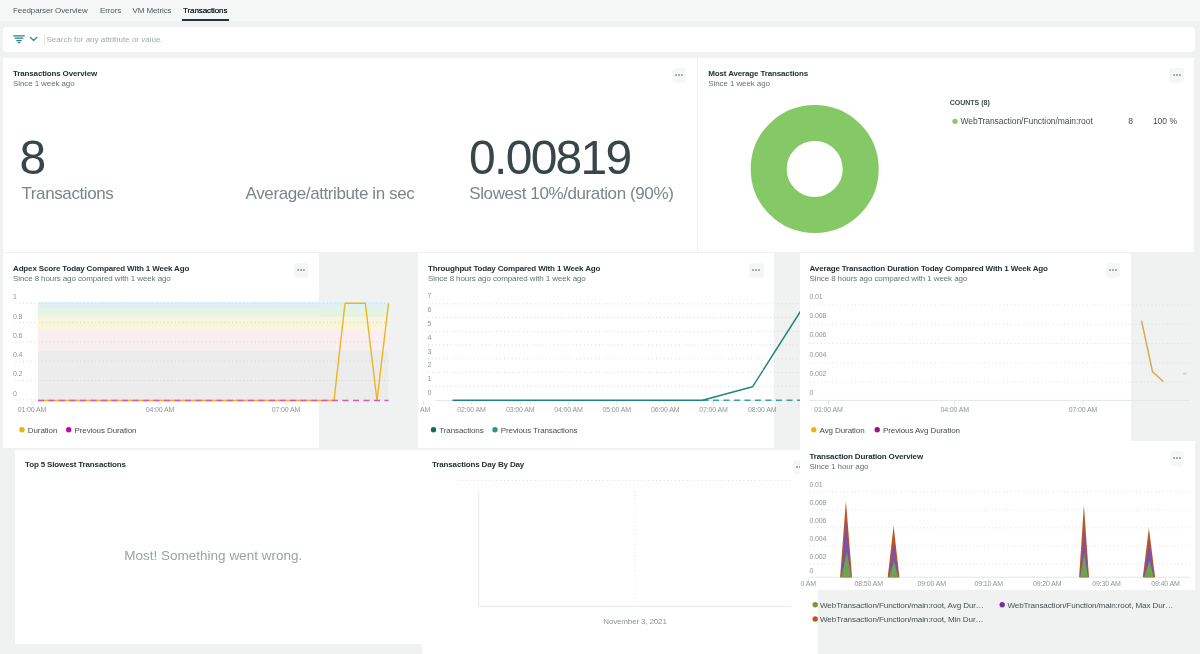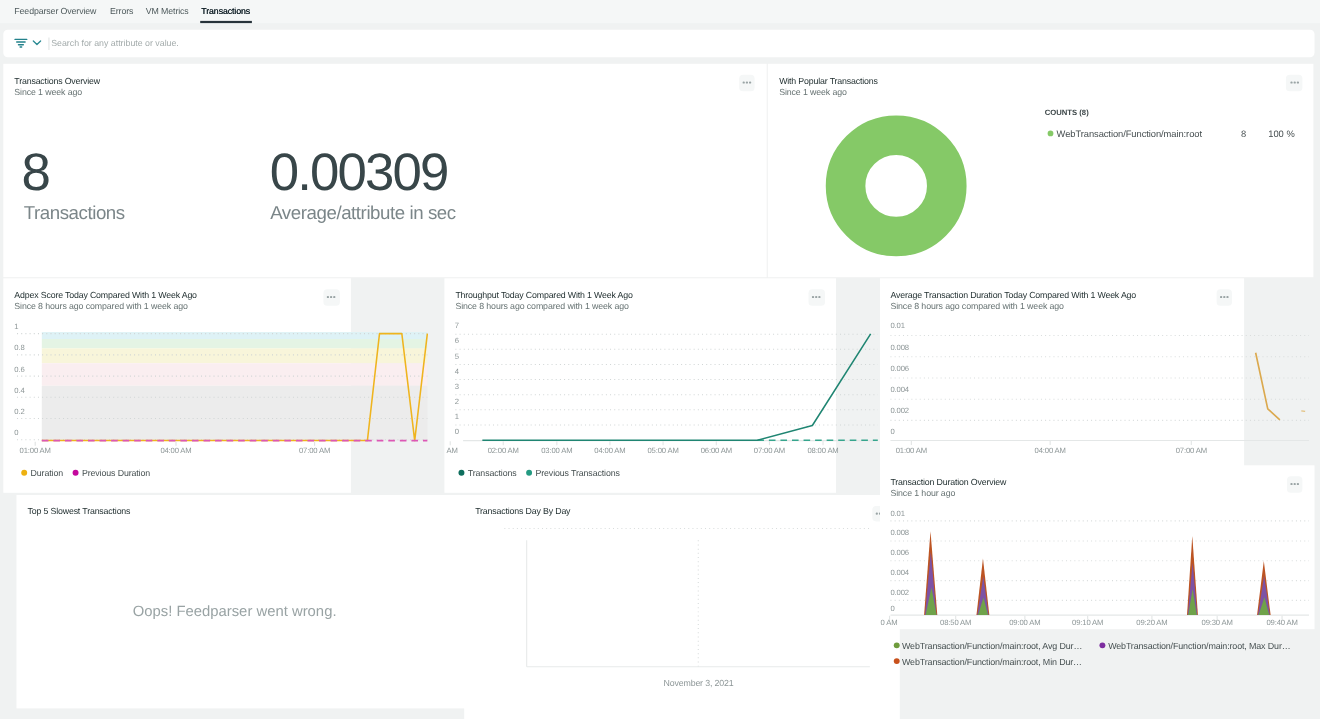--- a/index.html
+++ b/index.html
@@ -3,21 +3,21 @@
 *{margin:0;padding:0;box-sizing:border-box}
 html,body{width:1200px;height:654px;overflow:hidden}
 body{position:relative;background:#f0f2f2;font-family:"Liberation Sans",sans-serif;-webkit-font-smoothing:antialiased}
 .abs{position:absolute}
 .tabbar{left:0;top:0;width:1200px;height:21px;background:#f5f7f7}
 .tab{position:absolute;top:0;height:21px;line-height:21px;font-size:8px;color:#4e5a5c;letter-spacing:-0.1px}
 .tab.active{color:#14232a;text-shadow:0 0 0.3px #14232a}
 .underline{position:absolute;left:182px;top:19.2px;width:47px;height:1.8px;background:#27333a}
 .search{left:3px;top:27px;width:1191.5px;height:25px;background:#fff;border-radius:4px}
 .panel{position:absolute;background:#fff}
-.ptitle{position:absolute;left:10px;font-size:8px;font-weight:normal;color:#233132;letter-spacing:-0.15px;line-height:10px;white-space:nowrap}
+.ptitle{position:absolute;left:10px;font-size:8px;font-weight:bold;color:#233132;letter-spacing:-0.15px;line-height:10px;white-space:nowrap}
 .psub{position:absolute;left:10px;font-size:8px;color:#667272;letter-spacing:-0.1px;line-height:10px;white-space:nowrap}
 .dots{position:absolute;width:14.5px;height:14.5px;border-radius:3.5px;background:#f5f7f7}
 .dots::after{content:"";position:absolute;left:50%;top:50%;width:1.7px;height:1.7px;margin:-0.85px 0 0 -0.85px;border-radius:50%;background:#9aa4a5;box-shadow:-2.9px 0 0 #9aa4a5,2.9px 0 0 #9aa4a5}
 .bignum{position:absolute;font-size:48px;color:#384649;letter-spacing:-1.7px;line-height:48px;white-space:nowrap}
 .biglab{position:absolute;font-size:17px;color:#7b8689;letter-spacing:-0.4px;line-height:18px;white-space:nowrap}
 svg{position:absolute;left:0;top:0;overflow:visible}
 svg text{font-family:"Liberation Sans",sans-serif}
 .axlab{font-size:7px;fill:#8d9697;letter-spacing:-0.15px}
 .leg{font-size:8px;fill:#454f50;letter-spacing:-0.1px}
 .leg2{font-size:8.1px;fill:#454f50;letter-spacing:-0.12px}
@@ -43,26 +43,27 @@
   <line x1="41.5" y1="7" x2="41.5" y2="18.5" stroke="#e2e5e5" stroke-width="1"></line>
 </svg>
 <div class="abs" style="left:46.5px;top:27px;height:40px;line-height:25px;font-size:8px;color:#a3abab">Search for any attribute or value.</div>
 
 <div class="panel" style="left:3px;top:58px;width:693.8px;height:193.5px">
   <div class="ptitle" style="top:10.5px">Transactions Overview</div>
   <div class="psub" style="top:21px">Since 1 week ago</div>
   <div class="dots" style="right:10.5px;top:10px"></div>
   <div class="bignum" style="left:16.5px;top:75.8px">8</div>
   <div class="biglab" style="left:18.5px;top:127.2px">Transactions</div>
-  <div class="bignum" style="left:242.3px;top:75.8px">0.00309</div>
   <div class="biglab" style="left:242.6px;top:127.2px">Average/attribute in sec</div>
+  <div class="bignum" style="left:466px;top:75.8px">0.00819</div>
+  <div class="biglab" style="left:466.3px;top:127.2px">Slowest 10%/duration (90%)</div>
 </div>
 
 <div class="panel" style="left:698.3px;top:58px;width:496.2px;height:193.5px">
-  <div class="ptitle" style="top:10.5px">With Popular Transactions</div>
+  <div class="ptitle" style="top:10.5px">Most Average Transactions</div>
   <div class="psub" style="top:21px">Since 1 week ago</div>
   <div class="dots" style="right:10.5px;top:10px"></div>
   <svg width="496" height="194">
     <circle cx="116.7" cy="111" r="46" fill="none" stroke="#85c967" stroke-width="36"></circle>
     <text x="251.7" y="46.5" style="font-size:7px;font-weight:bold;fill:#3c4648;letter-spacing:0">COUNTS (8)</text>
     <circle cx="257" cy="63.3" r="2.6" fill="#85c967"></circle>
     <text x="262.5" y="66.3" style="font-size:8.5px;fill:#454d4f;letter-spacing:-0.06px">WebTransaction/Function/main:root</text>
     <text x="435" y="66.3" text-anchor="end" style="font-size:8.5px;fill:#454d4f">8</text>
     <text x="479" y="66.3" text-anchor="end" style="font-size:8.5px;fill:#454d4f">100 %</text>
   </svg>
@@ -102,21 +103,21 @@
     <text x="29" y="158.7" text-anchor="middle" class="axlab">01:00 AM</text>
     <text x="157" y="158.7" text-anchor="middle" class="axlab">04:00 AM</text>
     <text x="283" y="158.7" text-anchor="middle" class="axlab">07:00 AM</text>
     <circle cx="19" cy="176.7" r="2.7" fill="#edb111"></circle>
     <text x="24.8" y="179.7" class="leg">Duration</text>
     <circle cx="65.7" cy="176.7" r="2.7" fill="#c4099d"></circle>
     <text x="71.5" y="179.7" class="leg">Previous Duration</text>
   </svg>
 </div>
 
-<div class="panel" style="left:404px;top:253px;width:356px;height:194.5px">
+<div class="panel" style="left:418px;top:253px;width:356px;height:194.5px">
   <div class="ptitle" style="top:10.5px">Throughput Today Compared With 1 Week Ago</div>
   <div class="psub" style="top:21px">Since 8 hours ago compared with 1 week ago</div>
   <div class="dots" style="right:10.5px;top:10px"></div>
   <svg width="396" height="194.5">
     <g stroke="#d0d5d5" stroke-width="1" stroke-dasharray="0.9 2.9">
       <line x1="10" y1="50.8" x2="394" y2="50.8"></line>
       <line x1="10" y1="64.5" x2="394" y2="64.5"></line>
       <line x1="10" y1="78.3" x2="394" y2="78.3"></line>
       <line x1="10" y1="92" x2="394" y2="92"></line>
       <line x1="10" y1="105.8" x2="394" y2="105.8"></line>
@@ -191,36 +192,36 @@
     <circle cx="13.8" cy="176.7" r="2.7" fill="#edb111"></circle>
     <text x="19.6" y="179.7" class="leg">Avg Duration</text>
     <circle cx="77.2" cy="176.7" r="2.7" fill="#a01283"></circle>
     <text x="83" y="179.7" class="leg">Previous Avg Duration</text>
   </svg>
 </div>
 
 <div class="panel" style="left:15px;top:449.5px;width:435px;height:194.5px">
   <div class="ptitle" style="top:10.5px">Top 5 Slowest Transactions</div>
   <div class="dots" style="right:10.5px;top:10px"></div>
-  <div class="abs" style="left:0;top:98px;width:396.5px;text-align:center;font-size:13.5px;color:#99a3a4">Oops! Feedparser went wrong.</div>
+  <div class="abs" style="left:0;top:98px;width:396.5px;text-align:center;font-size:13.5px;color:#99a3a4">Most! Something went wrong.</div>
 </div>
 
 <div class="panel" style="left:422px;top:449.5px;width:396px;height:208px">
   <div class="ptitle" style="top:10.5px">Transactions Day By Day</div>
   <div class="dots" style="right:10.5px;top:10px"></div>
   <svg width="396" height="194.5">
     <line x1="36.5" y1="30.5" x2="368.5" y2="30.5" stroke="#d8dcdc" stroke-width="1" stroke-dasharray="0.9 2.9"></line>
     <line x1="56.8" y1="41.2" x2="56.8" y2="156.2" stroke="#e7eaea" stroke-width="1"></line>
     <line x1="212.8" y1="41.2" x2="212.8" y2="156.2" stroke="#d8dcdc" stroke-width="1" stroke-dasharray="0.9 2.9"></line>
     <line x1="56.8" y1="156.2" x2="368.8" y2="156.2" stroke="#e7eaea" stroke-width="1"></line>
     <text x="213" y="173.5" text-anchor="middle" style="font-size:8px;fill:#8d9697;letter-spacing:-0.15px">November 3, 2021</text>
   </svg>
 </div>
 
-<div class="panel" style="left:799.5px;top:423px;width:395px;height:149px">
+<div class="panel" style="left:799.5px;top:441px;width:395px;height:149px">
   <div class="ptitle" style="top:10.5px">Transaction Duration Overview</div>
   <div class="psub" style="top:21px">Since 1 hour ago</div>
   <div class="dots" style="right:10.5px;top:10px"></div>
   <svg width="395" height="194.5">
     <g stroke="#d8dcdc" stroke-width="1" stroke-dasharray="0.9 2.9">
       <line x1="9.5" y1="50.5" x2="390" y2="50.5"></line>
       <line x1="9.5" y1="68.8" x2="390" y2="68.8"></line>
       <line x1="9.5" y1="86.8" x2="390" y2="86.8"></line>
       <line x1="9.5" y1="104.8" x2="390" y2="104.8"></line>
       <line x1="9.5" y1="122.8" x2="390" y2="122.8"></line>

